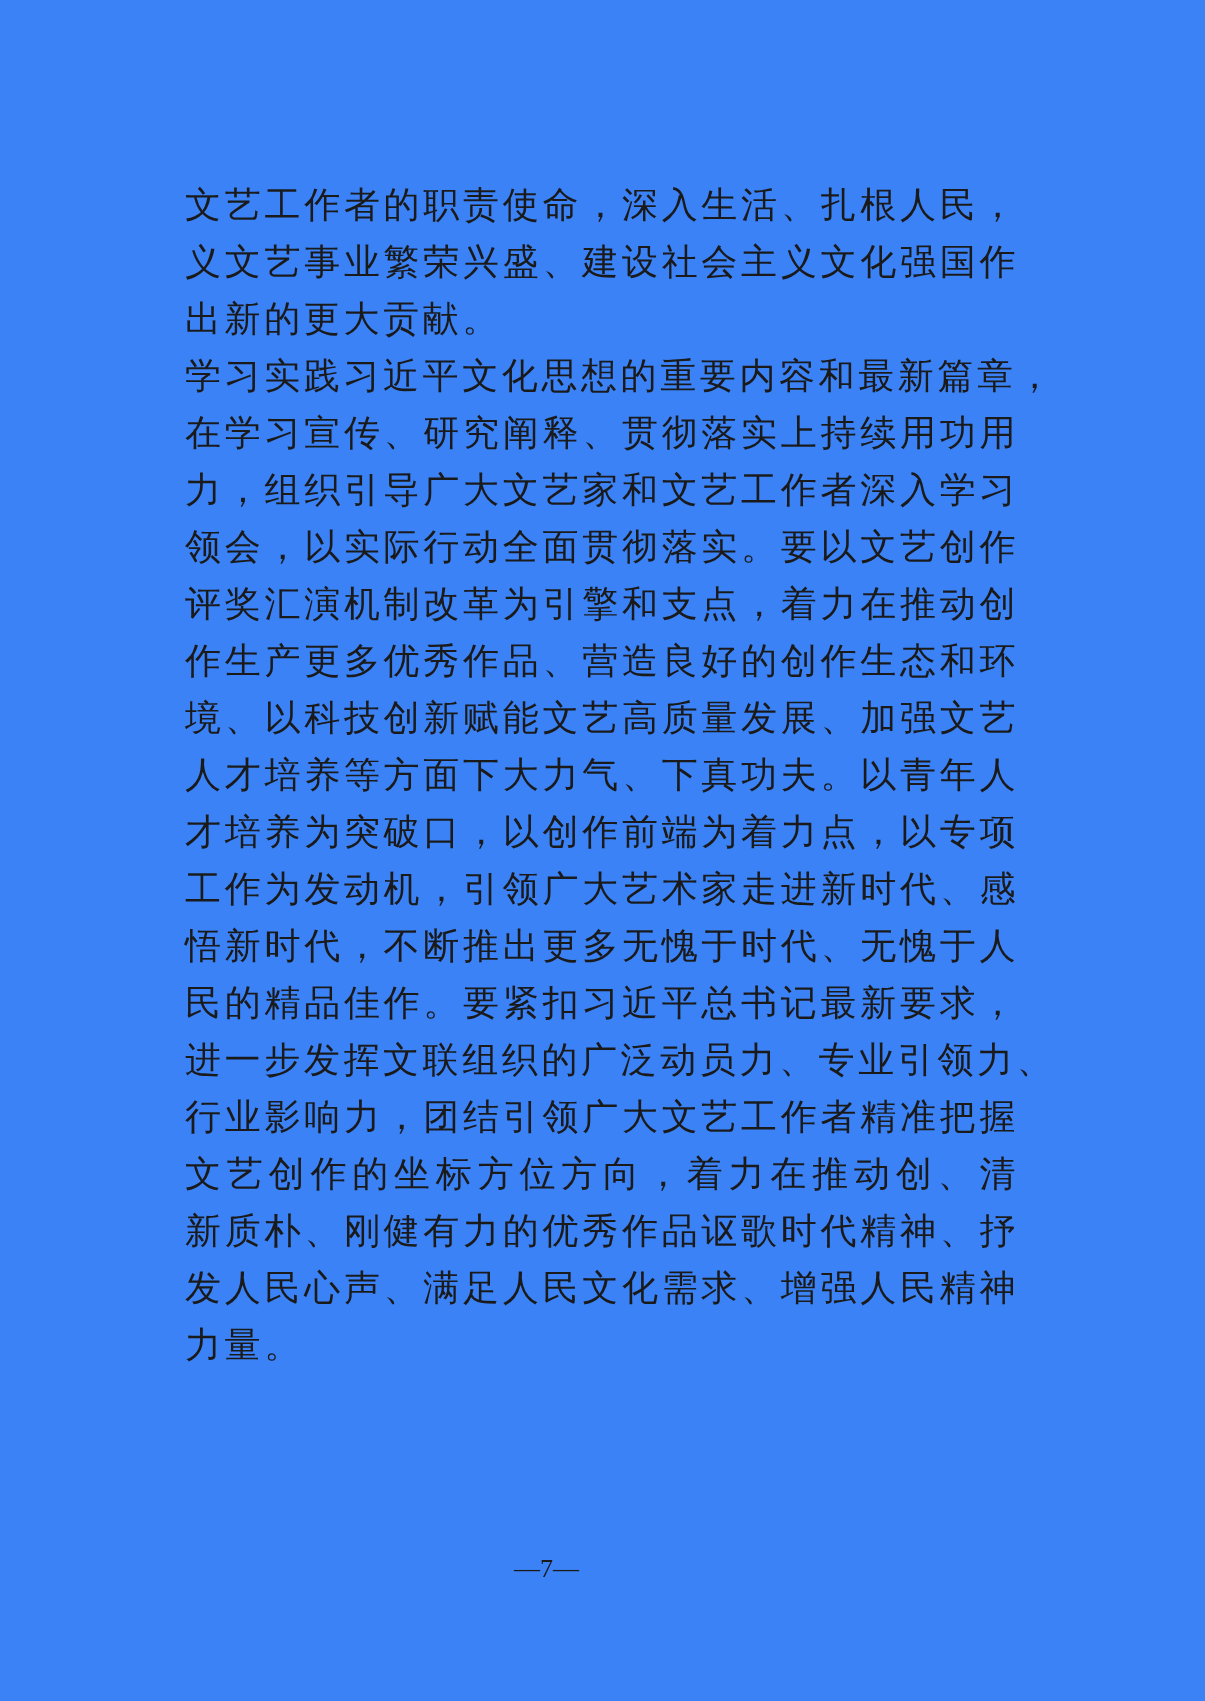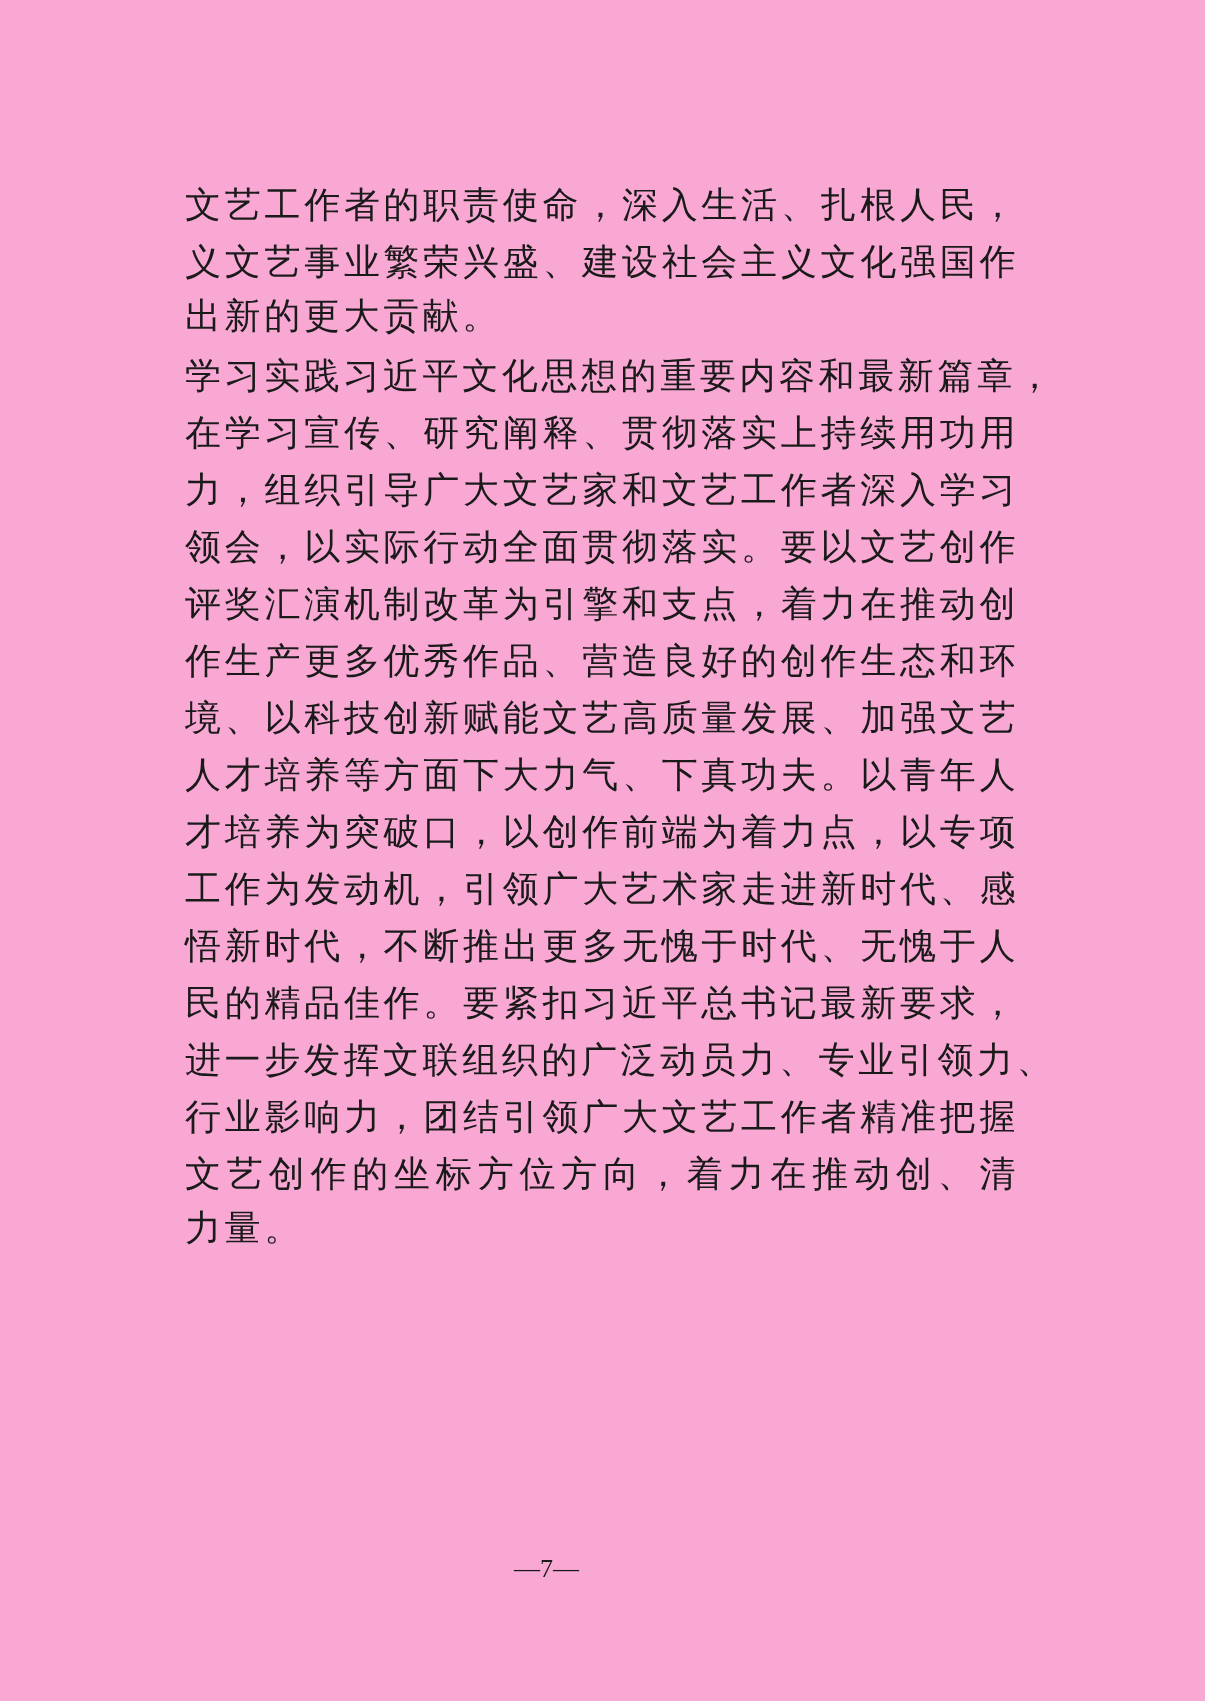--- a/index.html
+++ b/index.html
@@ -13,42 +13,41 @@
       position: relative;
       overflow: hidden;
       font-family: "DejaVu Serif", "Liberation Serif", serif;
       color: #1a1a1a;
     }
     .page {
       position: absolute;
       left: 0; top: 0;
       width: 1205px;
       height: 1701px;
-      background: #f9a8d4;
+      background: #3b82f6;
     }
     .body-text {
       position: absolute;
       left: 185px;
       top: 176px;
       width: 840px;
     }
     .line {
       display: block;
       height: 57px;
       line-height: 57px;
       font-size: 36px;
       letter-spacing: 3.6px;
       white-space: nowrap;
       text-align: justify;
       text-align-last: justify;
       width: 834px;
     }
     .line.last {
       text-align-last: left;
-      font-family: Liberation Mono, monospace;
     }
     .line.indent {
       padding-left: 77px;
       width: 757px;
     }
     .page-number {
       position: absolute;
       top: 1554px;
       left: 0;
       width: 1205px;
@@ -80,18 +79,20 @@
       <span class="line">作生产更多优秀作品、营造良好的创作生态和环</span>
       <span class="line">境、以科技创新赋能文艺高质量发展、加强文艺</span>
       <span class="line">人才培养等方面下大力气、下真功夫。以青年人</span>
       <span class="line">才培养为突破口，以创作前端为着力点，以专项</span>
       <span class="line">工作为发动机，引领广大艺术家走进新时代、感</span>
       <span class="line">悟新时代，不断推出更多无愧于时代、无愧于人</span>
       <span class="line">民的精品佳作。要紧扣习近平总书记最新要求，</span>
       <span class="line">进一步发挥文联组织的广泛动员力、专业引领力、</span>
       <span class="line">行业影响力，团结引领广大文艺工作者精准把握</span>
       <span class="line">文艺创作的坐标方位方向，着力在推动创、清</span>
+      <span class="line">新质朴、刚健有力的优秀作品讴歌时代精神、抒</span>
+      <span class="line">发人民心声、满足人民文化需求、增强人民精神</span>
       <span class="line last">力量。</span>
     </div>
   </div>
 
   <div class="page-number">—7—</div>
 </div>
 
 </body></html>

